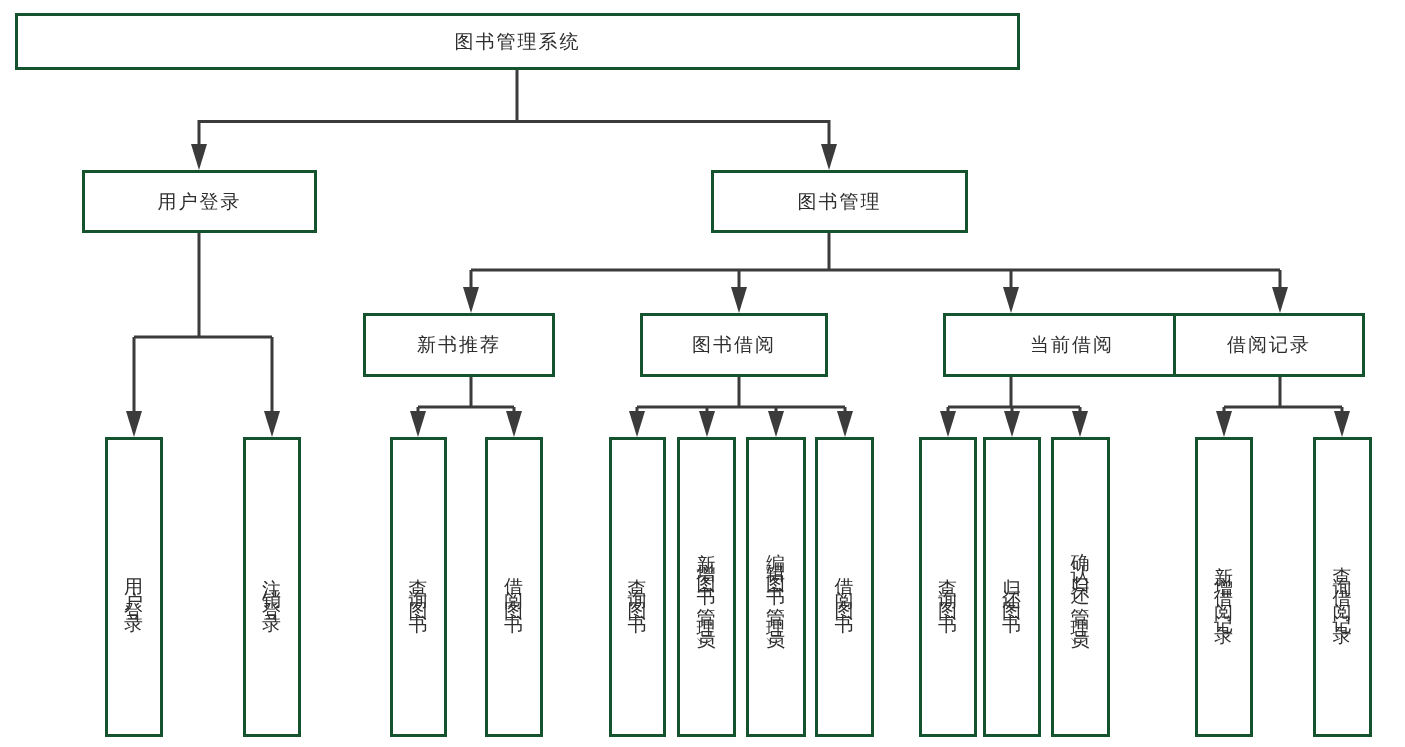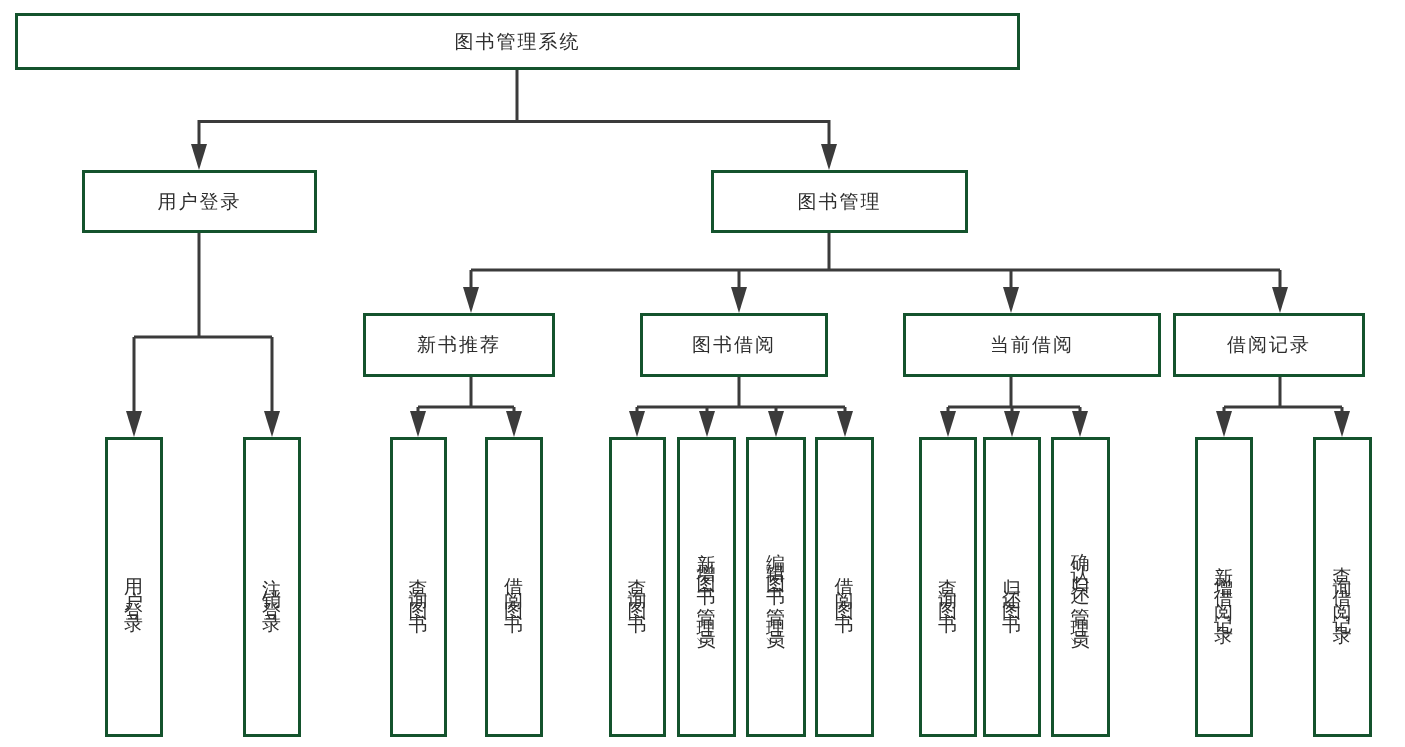--- a/index.html
+++ b/index.html
@@ -130,21 +130,21 @@
   <div class="node" style="left:711px; top:170px; width:257px; height:63px;">
     <span class="hlabel">图书管理</span>
   </div>
 
   <div class="node" style="left:363px; top:313px; width:192px; height:64px;">
     <span class="hlabel">新书推荐</span>
   </div>
   <div class="node" style="left:633px; top:313px; width:188px; height:64px;margin-left:7px;">
     <span class="hlabel">图书借阅</span>
   </div>
-  <div class="node" style="left:903px; top:313px; width:258px; height:64px;">
+  <div class="node" style="left:943px; top:313px; width:258px; height:64px;">
     <span class="hlabel">当前借阅</span>
   </div>
   <div class="node" style="left:1173px; top:313px; width:192px; height:64px;">
     <span class="hlabel">借阅记录</span>
   </div>
 
   <div class="node" style="left:105px; top:437px; width:58px; height:300px;">
     <span class="vlabel">用户登录</span>
   </div>
   <div class="node" style="left:243px; top:437px; width:58px; height:300px;">

